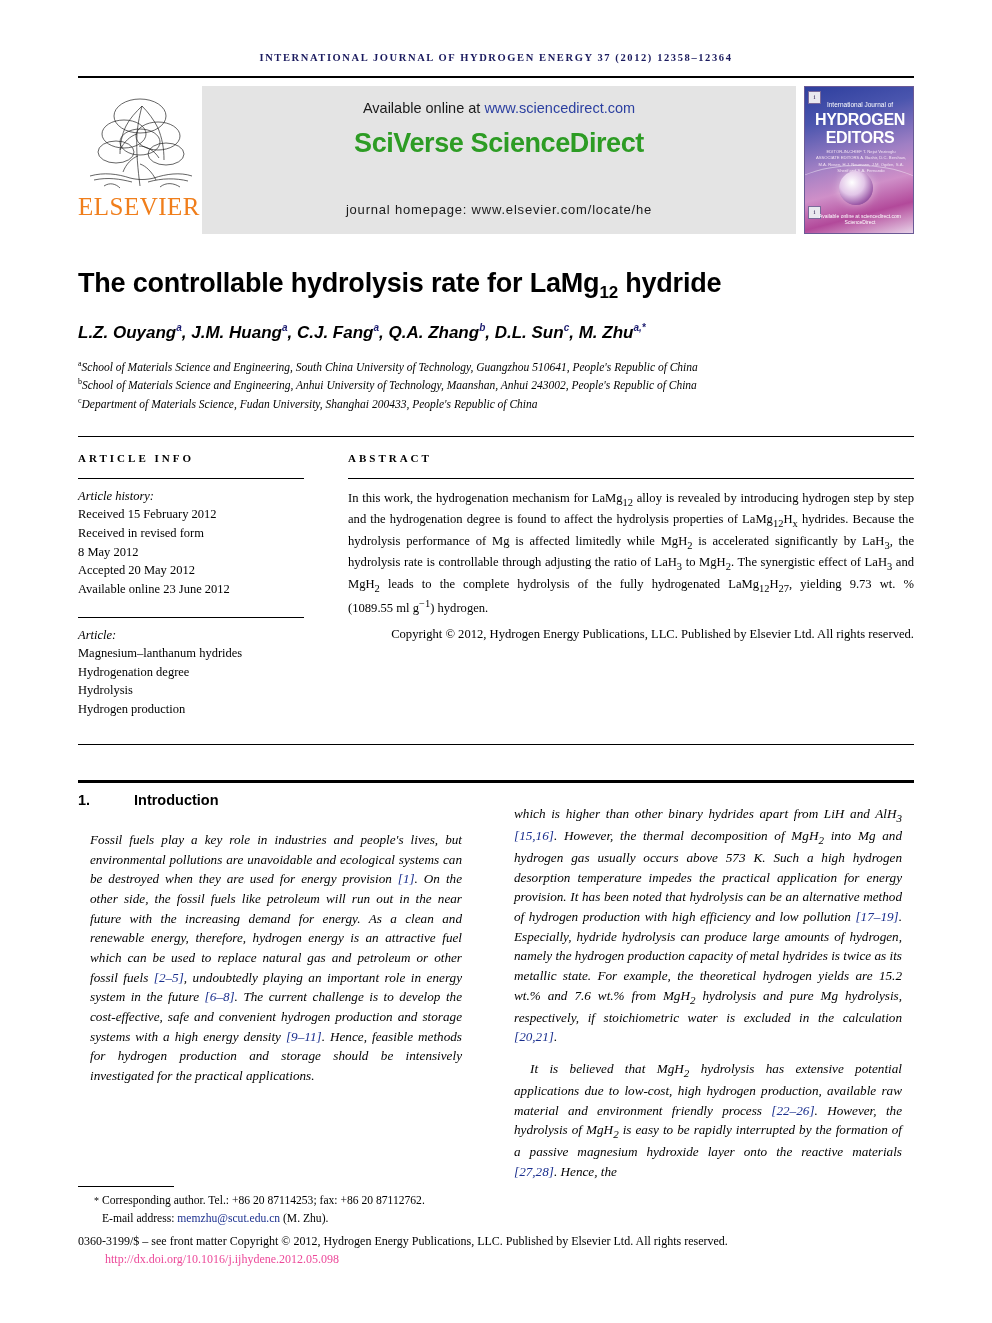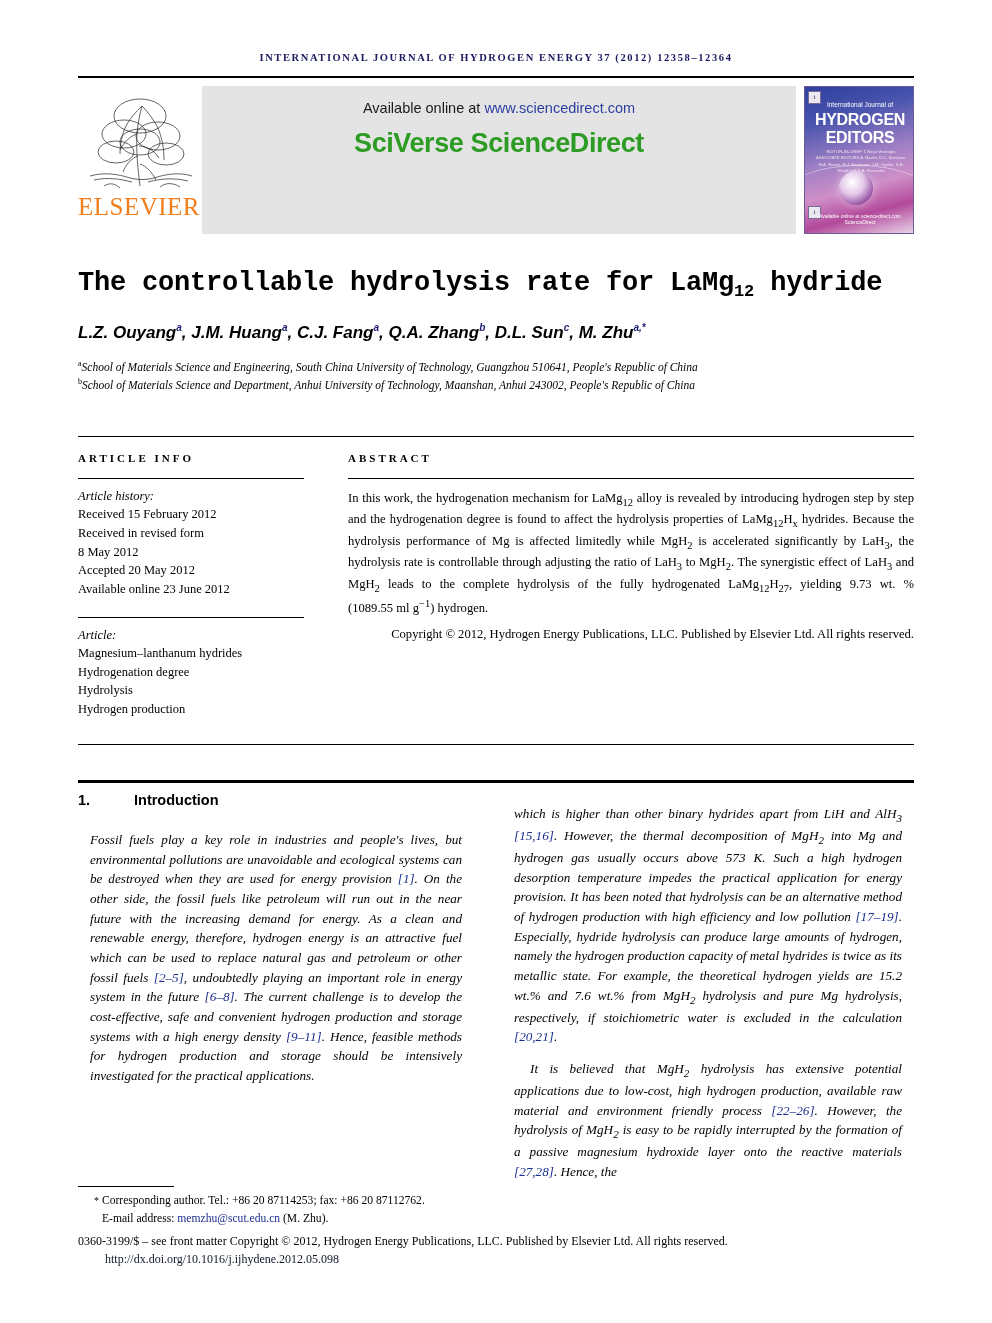--- a/index.html
+++ b/index.html
@@ -193,21 +193,21 @@
     line-height: 11px;
   }
   .cover-badge-tl { top: 4px; }
   .cover-badge-bl { bottom: 14px; }
 
   
   .title {
     position: absolute;
     left: 78px; top: 268px;
     width: 836px;
-    font-family: Liberation Mono, monospace;
+    font-family: Liberation Sans, sans-serif;
     font-size: 27px;
     font-weight: bold;
     color: #000000;
     letter-spacing: -0.2px;
   }
   .authors {
     position: absolute;
     left: 78px; top: 322px;
     width: 836px;
     font-family: Liberation Sans, sans-serif;
@@ -373,21 +373,21 @@
     font-family: "Liberation Serif", serif;
     font-size: 12px;
     line-height: 1.5;
   }
   .foot-doi {
     position: absolute;
     left: 78px; top: 1252px;
     width: 836px;
     font-family: "Liberation Serif", serif;
     font-size: 12px;
-    color: #0f172a;
+    color: #ec4899;
     padding-left: 27px;
   }
   .link { color: #1a2f8e; }
   .indent2 { display: inline-block; width: 16px; }
 </style>
 </head>
 <body>
 
 <div class="page">
 
@@ -420,20 +420,21 @@
         </g>
       </svg>
       <div class="elsevier-word">ELSEVIER</div>
     </div>
 
     <div class="sd-band">
       <div class="sd-available">
         <span>Available online at </span><span class="url">www.sciencedirect.com</span>
       </div>
       <div class="sd-brand">SciVerse ScienceDirect</div>
+      <div class="sd-home">journal homepage: www.elsevier.com/locate/he</div>
     </div>
 
     <div class="cover">
       <div class="cover-badge-tl">i</div>
       <div class="cover-head">International Journal of</div>
       <div class="cover-title1">HYDROGEN</div>
       <div class="cover-title2">EDITORS</div>
       <div class="cover-eds">EDITOR-IN-CHIEF  T. Nejat Veziroglu    ASSOCIATE EDITORS  A. Bashir, D.C. Bershaw, M.A. Rosen, H.J. Neumann, J.M. Ogden, S.A. Sherif and S.A. Fernando</div>
       <div class="cover-arc"></div>
       <div class="cover-sphere"></div>
@@ -450,21 +451,22 @@
     <span><span>L.Z. Ouyang</span><sup>a</sup></span>,
     <span><span>J.M. Huang</span><sup>a</sup></span>,
     <span><span>C.J. Fang</span><sup>a</sup></span>,
     <span><span>Q.A. Zhang</span><sup>b</sup></span>,
     <span><span>D.L. Sun</span><sup>c</sup></span>,
     <span><span>M. Zhu</span><sup>a,*</sup></span>
   </div>
 
   <div class="affils">
     <div><sup>a</sup><span>School of Materials Science and Engineering, South China University of Technology, Guangzhou 510641, People's Republic of China</span></div>
-    <div><sup>b</sup><span>School of Materials Science and Department, Anhui University of Technology, Maanshan, Anhui 243002, People's Republic of China</span></div>
+    <div><sup>b</sup><span>School of Materials Science and Engineering, Anhui University of Technology, Maanshan, Anhui 243002, People's Republic of China</span></div>
+    <div><sup>c</sup><span>Department of Materials Science, Fudan University, Shanghai 200433, People's Republic of China</span></div>
   </div>
 
   <div class="rule-mid"></div>
 
   <div class="colL">
     <div class="sect-label">ARTICLE INFO</div>
     <div class="thin-rule"></div>
     <div class="info-head">Article history:</div>
     <div class="info-line">Received 15 February 2012</div>
     <div class="info-line">Received in revised form</div>

